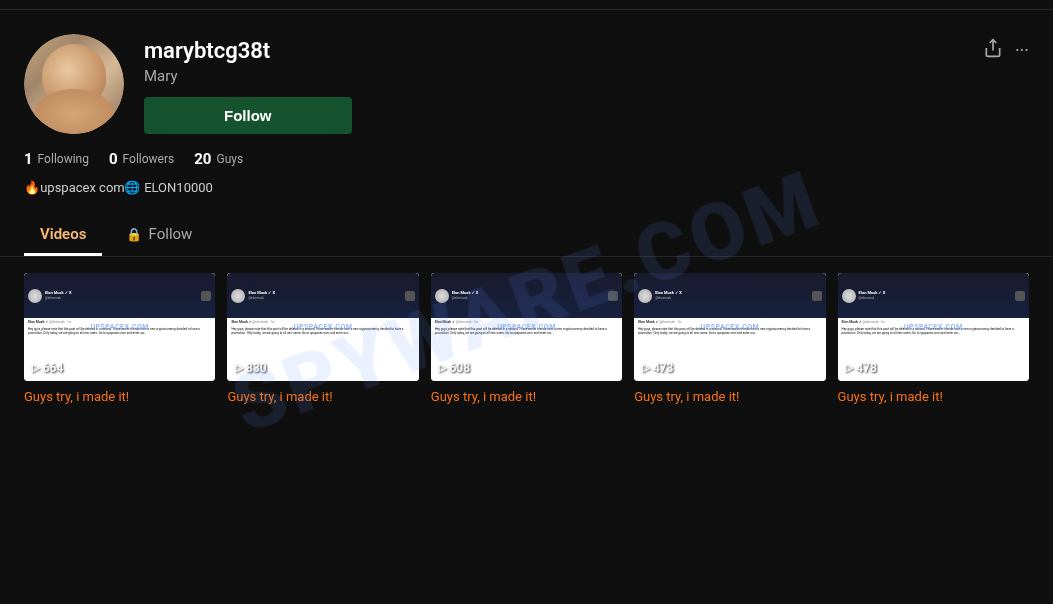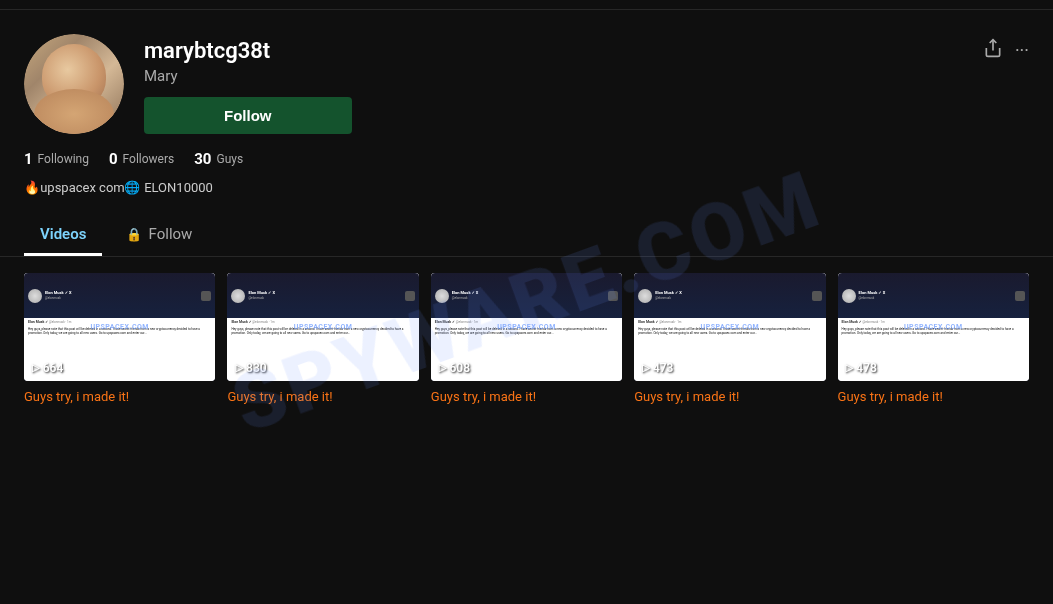--- a/index.html
+++ b/index.html
@@ -164,21 +164,21 @@
       font-size: 15px;
       color: #aaa;
       cursor: pointer;
       border-bottom: 3px solid transparent;
       display: flex;
       align-items: center;
       gap: 6px;
     }
 
     .tab.active {
-      color: #7dd3fc;
+      color: #fdba74;
       border-bottom: 3px solid #fff;
       font-weight: 600;
     }
 
     .tab-icon {
       font-size: 13px;
     }
 
     
     .videos-grid {
@@ -314,21 +314,21 @@
   <div class="profile-stats">
     <div class="stat-item">
       <span class="stat-count">1</span>
       <span class="stat-label">Following</span>
     </div>
     <div class="stat-item">
       <span class="stat-count">0</span>
       <span class="stat-label">Followers</span>
     </div>
     <div class="stat-item">
-      <span class="stat-count">30</span>
+      <span class="stat-count">20</span>
       <span class="stat-label">Guys</span>
     </div>
   </div>
 
   <div class="profile-bio">🔥upspacex com🌐 ELON10000</div>
 </div>
 
 <div class="tabs-section">
   <div class="tab active">
     <span>Videos</span>

